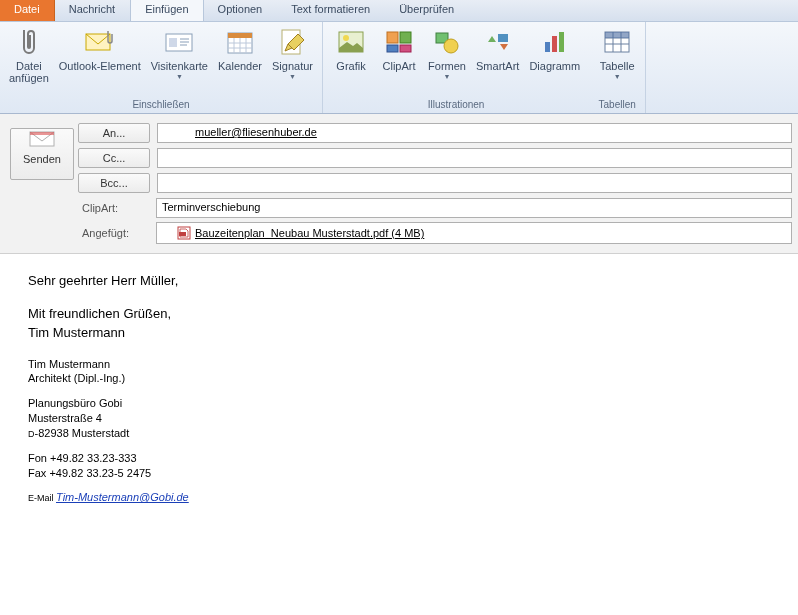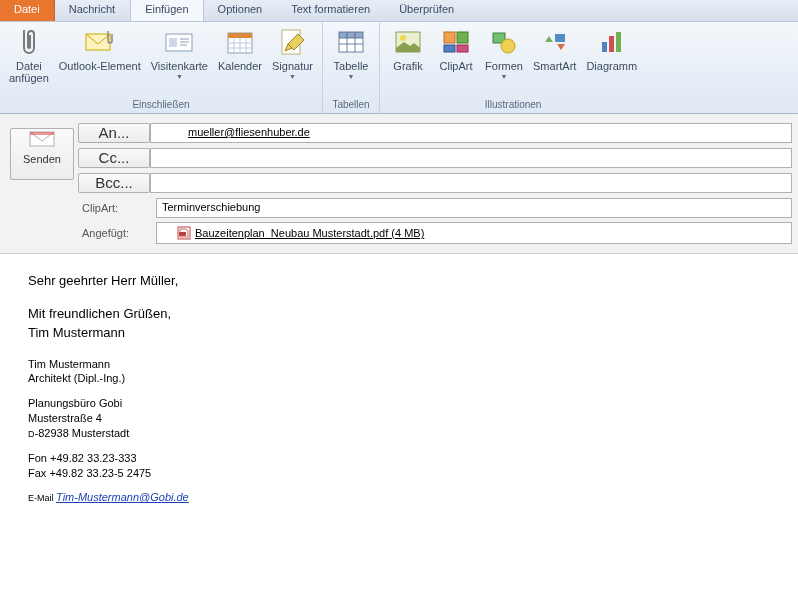--- a/index.html
+++ b/index.html
@@ -23,21 +23,21 @@
 .dropdown-ar { font-size: 7px; color: #5a6a80; margin-top: 1px; }
 
 
 .compose-wrap { display: flex; padding: 8px 6px 6px 6px; background: #f2f2f2; border-bottom: 1px solid #d0d0d0; }
 .send-col { width: 72px; text-align: center; padding: 6px 4px; }
 .send-btn { width: 64px; height: 52px; background: linear-gradient(#fafafa,#ececec); border: 1px solid #b0b0b0; border-radius: 2px; display: flex; flex-direction: column; align-items: center; font-size: 11px; color: #333; cursor: default; }
 .send-btn svg { margin-bottom: 4px; }
 
 .fields-col { flex: 1; }
 .frow { display: flex; align-items: center; margin-bottom: 3px; height: 22px; }
-.fbtn { width: 72px; height: 20px; background: linear-gradient(#fafafa,#ececec); border: 1px solid #b0b0b0; border-radius: 2px; font-size: 15px; color: #333; text-align: center; line-height: 18px; margin-right: 0; cursor: default; }
+.fbtn { width: 72px; height: 20px; background: linear-gradient(#fafafa,#ececec); border: 1px solid #b0b0b0; border-radius: 2px; font-size: 11px; color: #333; text-align: center; line-height: 18px; margin-right: 7px; cursor: default; }
 .flabel { width: 72px; font-size: 11px; color: #555; text-align: left; padding-left: 4px; margin-right: 6px; }
 .finput { flex: 1; height: 20px; border: 1px solid #b0b0b0; background: #fff; font-size: 11px; padding: 2px 5px; color: #000; }
 .finput .link { text-decoration: underline; color: #000; padding-left: 32px; }
 .attach-box { flex: 1; height: 22px; border: 1px solid #b0b0b0; background: #fff; font-size: 11px; padding: 2px 20px; color: #000; display: flex; align-items: center; }
 .attach-ico { width: 14px; height: 14px; margin-right: 4px; }
 .attach-name { text-decoration: underline; }
 
 
 .mailbody { padding: 18px 18px 10px 28px; font-size: 13px; color: #000; line-height: 1.45; }
 .mailbody p { margin-bottom: 14px; }
@@ -118,97 +118,97 @@
               <path d="M8 16 l-3 7 l7 -3 z" fill="#e8d060" stroke="#a08020"></path>
             </svg>
         </span>
         <span class="lbl">Signatur</span>
         <span class="dropdown-ar">▼</span>
       </div>
     </div>
     <div class="rgroup-label">Einschließen</div>
   </div>
 
+  <div class="rgroup" style="border-right:none;">
+    <div class="rgroup-items">
+      <div class="rbtn">
+        <span class="ico">
+          <svg width="28" height="24" viewBox="0 0 28 24">
+              <rect x="2" y="2" width="24" height="20" fill="#e8f0d0" stroke="#8aa050"></rect>
+              <circle cx="9" cy="8" r="3" fill="#f0d850"></circle>
+              <path d="M2 18 l8 -6 l6 4 l4 -3 l6 5 v4 h-24 z" fill="#8aa050"></path>
+            </svg>
+        </span>
+        <span class="lbl">Grafik</span>
+      </div>
+      <div class="rbtn">
+        <span class="ico">
+          <svg width="28" height="24" viewBox="0 0 28 24">
+              <rect x="2" y="2" width="11" height="11" fill="#f0a050" stroke="#c07020"></rect>
+              <rect x="15" y="2" width="11" height="11" fill="#70b050" stroke="#408020"></rect>
+              <rect x="2" y="15" width="11" height="7" fill="#5080c0" stroke="#305090"></rect>
+              <rect x="15" y="15" width="11" height="7" fill="#d05080" stroke="#a02050"></rect>
+            </svg>
+        </span>
+        <span class="lbl">ClipArt</span>
+      </div>
+      <div class="rbtn">
+        <span class="ico">
+          <svg width="28" height="24" viewBox="0 0 28 24">
+              <rect x="3" y="3" width="12" height="10" fill="#70c070" stroke="#408040"></rect>
+              <circle cx="18" cy="16" r="7" fill="#f0d050" stroke="#c0a020"></circle>
+            </svg>
+        </span>
+        <span class="lbl">Formen</span>
+        <span class="dropdown-ar">▼</span>
+      </div>
+      <div class="rbtn">
+        <span class="ico">
+          <svg width="28" height="24" viewBox="0 0 28 24">
+              <path d="M4 12 h8 l-4 -6 z" fill="#70b060"></path>
+              <path d="M14 4 h10 v8 h-10 z" fill="#5090c0"></path>
+              <path d="M24 14 l-8 0 l4 6 z" fill="#d07040"></path>
+            </svg>
+        </span>
+        <span class="lbl">SmartArt</span>
+      </div>
+      <div class="rbtn">
+        <span class="ico">
+          <svg width="28" height="24" viewBox="0 0 28 24">
+              <rect x="4" y="12" width="5" height="10" fill="#5080c0"></rect>
+              <rect x="11" y="6" width="5" height="16" fill="#d05050"></rect>
+              <rect x="18" y="2" width="5" height="20" fill="#70b050"></rect>
+            </svg>
+        </span>
+        <span class="lbl">Diagramm</span>
+      </div>
+    </div>
+    <div class="rgroup-label">Illustrationen</div>
+  </div>
+
   <div class="rgroup">
     <div class="rgroup-items">
       <div class="rbtn">
         <span class="ico">
           <svg width="28" height="24" viewBox="0 0 28 24">
               <rect x="2" y="2" width="24" height="20" fill="#fff" stroke="#6a80a0"></rect>
               <g stroke="#6a80a0">
                 <line x1="2" y1="8" x2="26" y2="8"></line>
                 <line x1="2" y1="14" x2="26" y2="14"></line>
                 <line x1="10" y1="2" x2="10" y2="22"></line>
                 <line x1="18" y1="2" x2="18" y2="22"></line>
               </g>
               <rect x="2" y="2" width="24" height="6" fill="#4a6aa0" opacity="0.6"></rect>
             </svg>
         </span>
         <span class="lbl">Tabelle</span>
         <span class="dropdown-ar">▼</span>
       </div>
     </div>
     <div class="rgroup-label">Tabellen</div>
-  </div>
-
-  <div class="rgroup" style="border-right:none;">
-    <div class="rgroup-items">
-      <div class="rbtn">
-        <span class="ico">
-          <svg width="28" height="24" viewBox="0 0 28 24">
-              <rect x="2" y="2" width="24" height="20" fill="#e8f0d0" stroke="#8aa050"></rect>
-              <circle cx="9" cy="8" r="3" fill="#f0d850"></circle>
-              <path d="M2 18 l8 -6 l6 4 l4 -3 l6 5 v4 h-24 z" fill="#8aa050"></path>
-            </svg>
-        </span>
-        <span class="lbl">Grafik</span>
-      </div>
-      <div class="rbtn">
-        <span class="ico">
-          <svg width="28" height="24" viewBox="0 0 28 24">
-              <rect x="2" y="2" width="11" height="11" fill="#f0a050" stroke="#c07020"></rect>
-              <rect x="15" y="2" width="11" height="11" fill="#70b050" stroke="#408020"></rect>
-              <rect x="2" y="15" width="11" height="7" fill="#5080c0" stroke="#305090"></rect>
-              <rect x="15" y="15" width="11" height="7" fill="#d05080" stroke="#a02050"></rect>
-            </svg>
-        </span>
-        <span class="lbl">ClipArt</span>
-      </div>
-      <div class="rbtn">
-        <span class="ico">
-          <svg width="28" height="24" viewBox="0 0 28 24">
-              <rect x="3" y="3" width="12" height="10" fill="#70c070" stroke="#408040"></rect>
-              <circle cx="18" cy="16" r="7" fill="#f0d050" stroke="#c0a020"></circle>
-            </svg>
-        </span>
-        <span class="lbl">Formen</span>
-        <span class="dropdown-ar">▼</span>
-      </div>
-      <div class="rbtn">
-        <span class="ico">
-          <svg width="28" height="24" viewBox="0 0 28 24">
-              <path d="M4 12 h8 l-4 -6 z" fill="#70b060"></path>
-              <path d="M14 4 h10 v8 h-10 z" fill="#5090c0"></path>
-              <path d="M24 14 l-8 0 l4 6 z" fill="#d07040"></path>
-            </svg>
-        </span>
-        <span class="lbl">SmartArt</span>
-      </div>
-      <div class="rbtn">
-        <span class="ico">
-          <svg width="28" height="24" viewBox="0 0 28 24">
-              <rect x="4" y="12" width="5" height="10" fill="#5080c0"></rect>
-              <rect x="11" y="6" width="5" height="16" fill="#d05050"></rect>
-              <rect x="18" y="2" width="5" height="20" fill="#70b050"></rect>
-            </svg>
-        </span>
-        <span class="lbl">Diagramm</span>
-      </div>
-    </div>
-    <div class="rgroup-label">Illustrationen</div>
   </div>
 </div>
 
 <div class="compose-wrap">
   <div class="send-col">
     <div class="send-btn">
       <svg width="28" height="20" viewBox="0 0 28 20">
           <rect x="2" y="3" width="24" height="14" fill="#fff" stroke="#b0b0b0"></rect>
           <path d="M2 3 L14 12 L26 3" fill="none" stroke="#b0b0b0"></path>
           <rect x="2" y="3" width="24" height="3" fill="#d85050" opacity="0.6"></rect>

